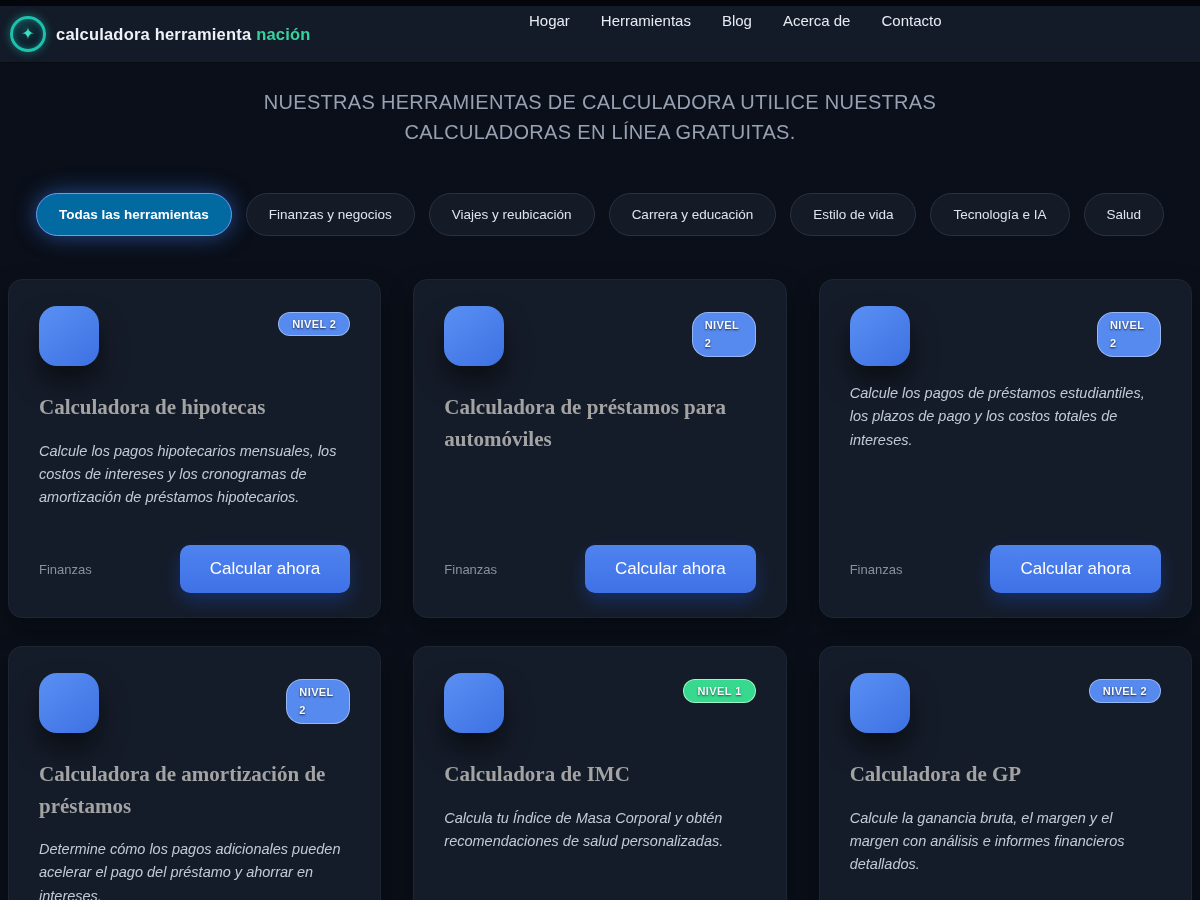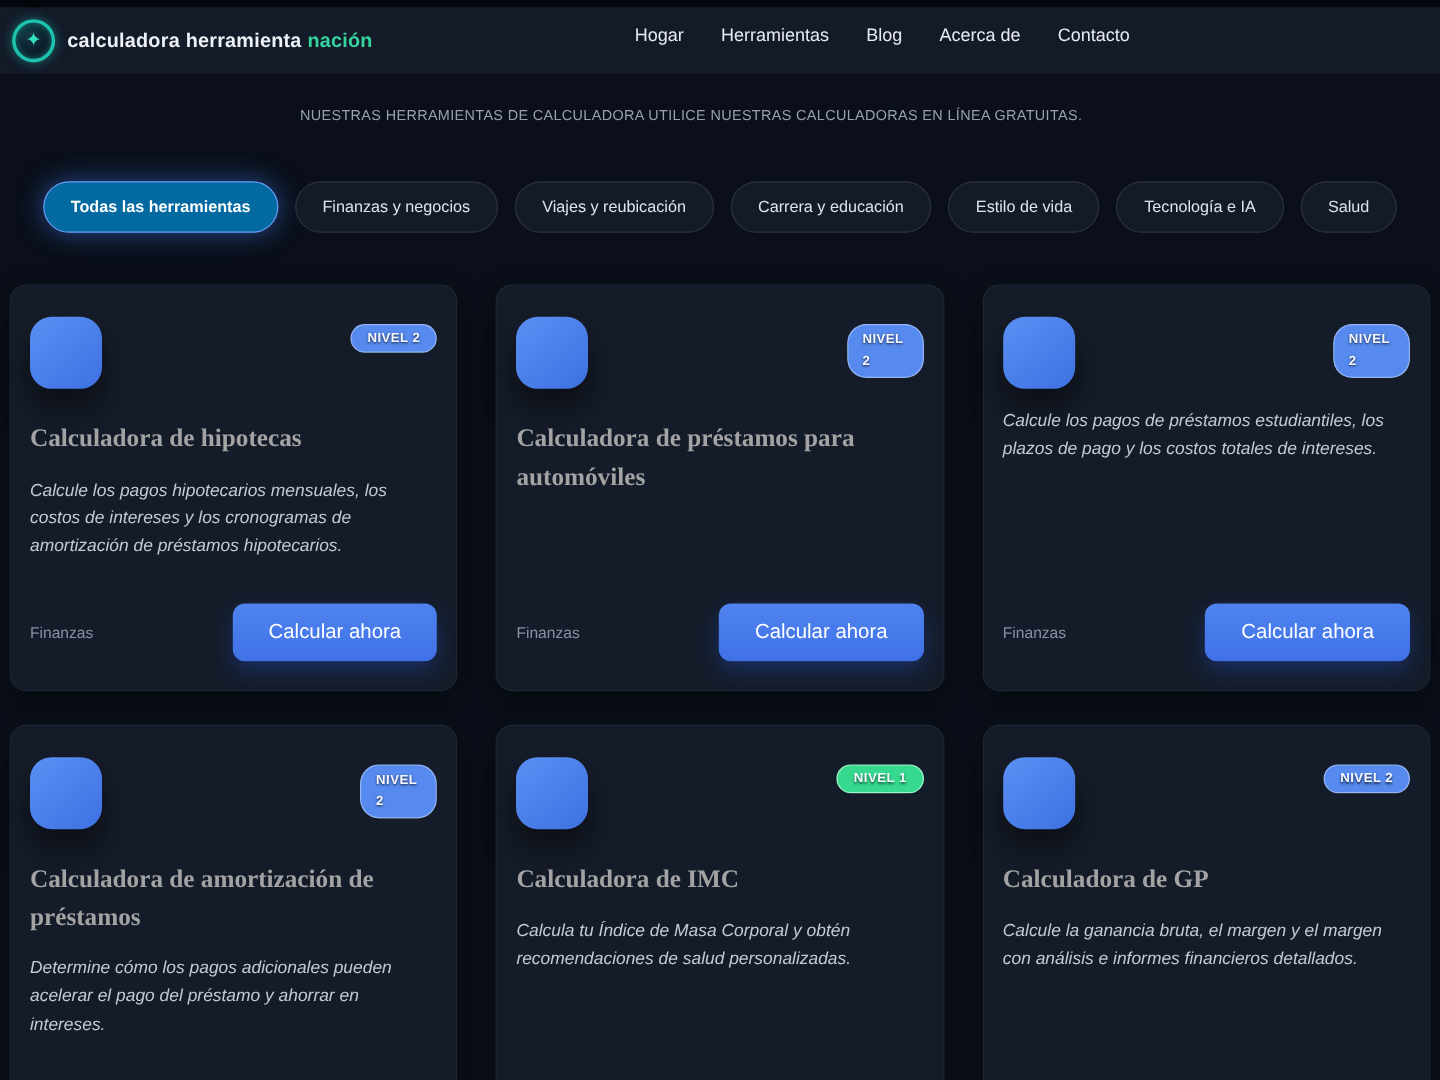--- a/index.html
+++ b/index.html
@@ -31,32 +31,32 @@
     display: flex; align-items: center; justify-content: center;
     color: #37e0c0;
     font-size: 16px;
     line-height: 1;
   }
   .brand-text { font-size: 16.5px; font-weight: bold; color: #eef1f6; letter-spacing: .2px; }
   .brand-accent { color: #35d49e; }
   .nav-links {
     position: absolute;
     left: 529px; top: 6px; bottom: 16px;
-    display: flex; align-items: center; gap: 31px;
+    display: flex; gap: 31px;
   }
   .nav-link {
     font-size: 15px; color: #e8ebf1; text-decoration: none; cursor: pointer;
   }
 
   
   .hero-heading {
     margin: 24px auto 0;
     max-width: 700px;
-    text-align: left;
-    font-size: 12px;
+    text-align: center;
+    font-size: 20px;
     line-height: 1.5;
     color: #97a1b2;
     letter-spacing: .3px;
     font-weight: normal;
   }
 
   
   .filters {
     margin-top: 46px;
     display: flex;
@@ -87,21 +87,21 @@
     margin: 43px 8px 0;
     display: grid;
     grid-template-columns: repeat(3, 1fr);
     column-gap: 32px;
     row-gap: 28px;
   }
   .card {
     background: #151c29;
     border: 1px solid #1e2634;
     border-radius: 14px;
-    padding: 26px 16px 24px;
+    padding: 26px 30px 24px;
     min-height: 339px;
     display: flex;
     flex-direction: column;
     box-shadow: 0 10px 24px rgba(0,0,0,.35);
   }
   .card-top { display: flex; justify-content: space-between; align-items: flex-start; }
   .tool-icon {
     width: 60px; height: 60px;
     border-radius: 18px;
     background: linear-gradient(140deg, #5a90f4 0%, #3d71e2 100%);

